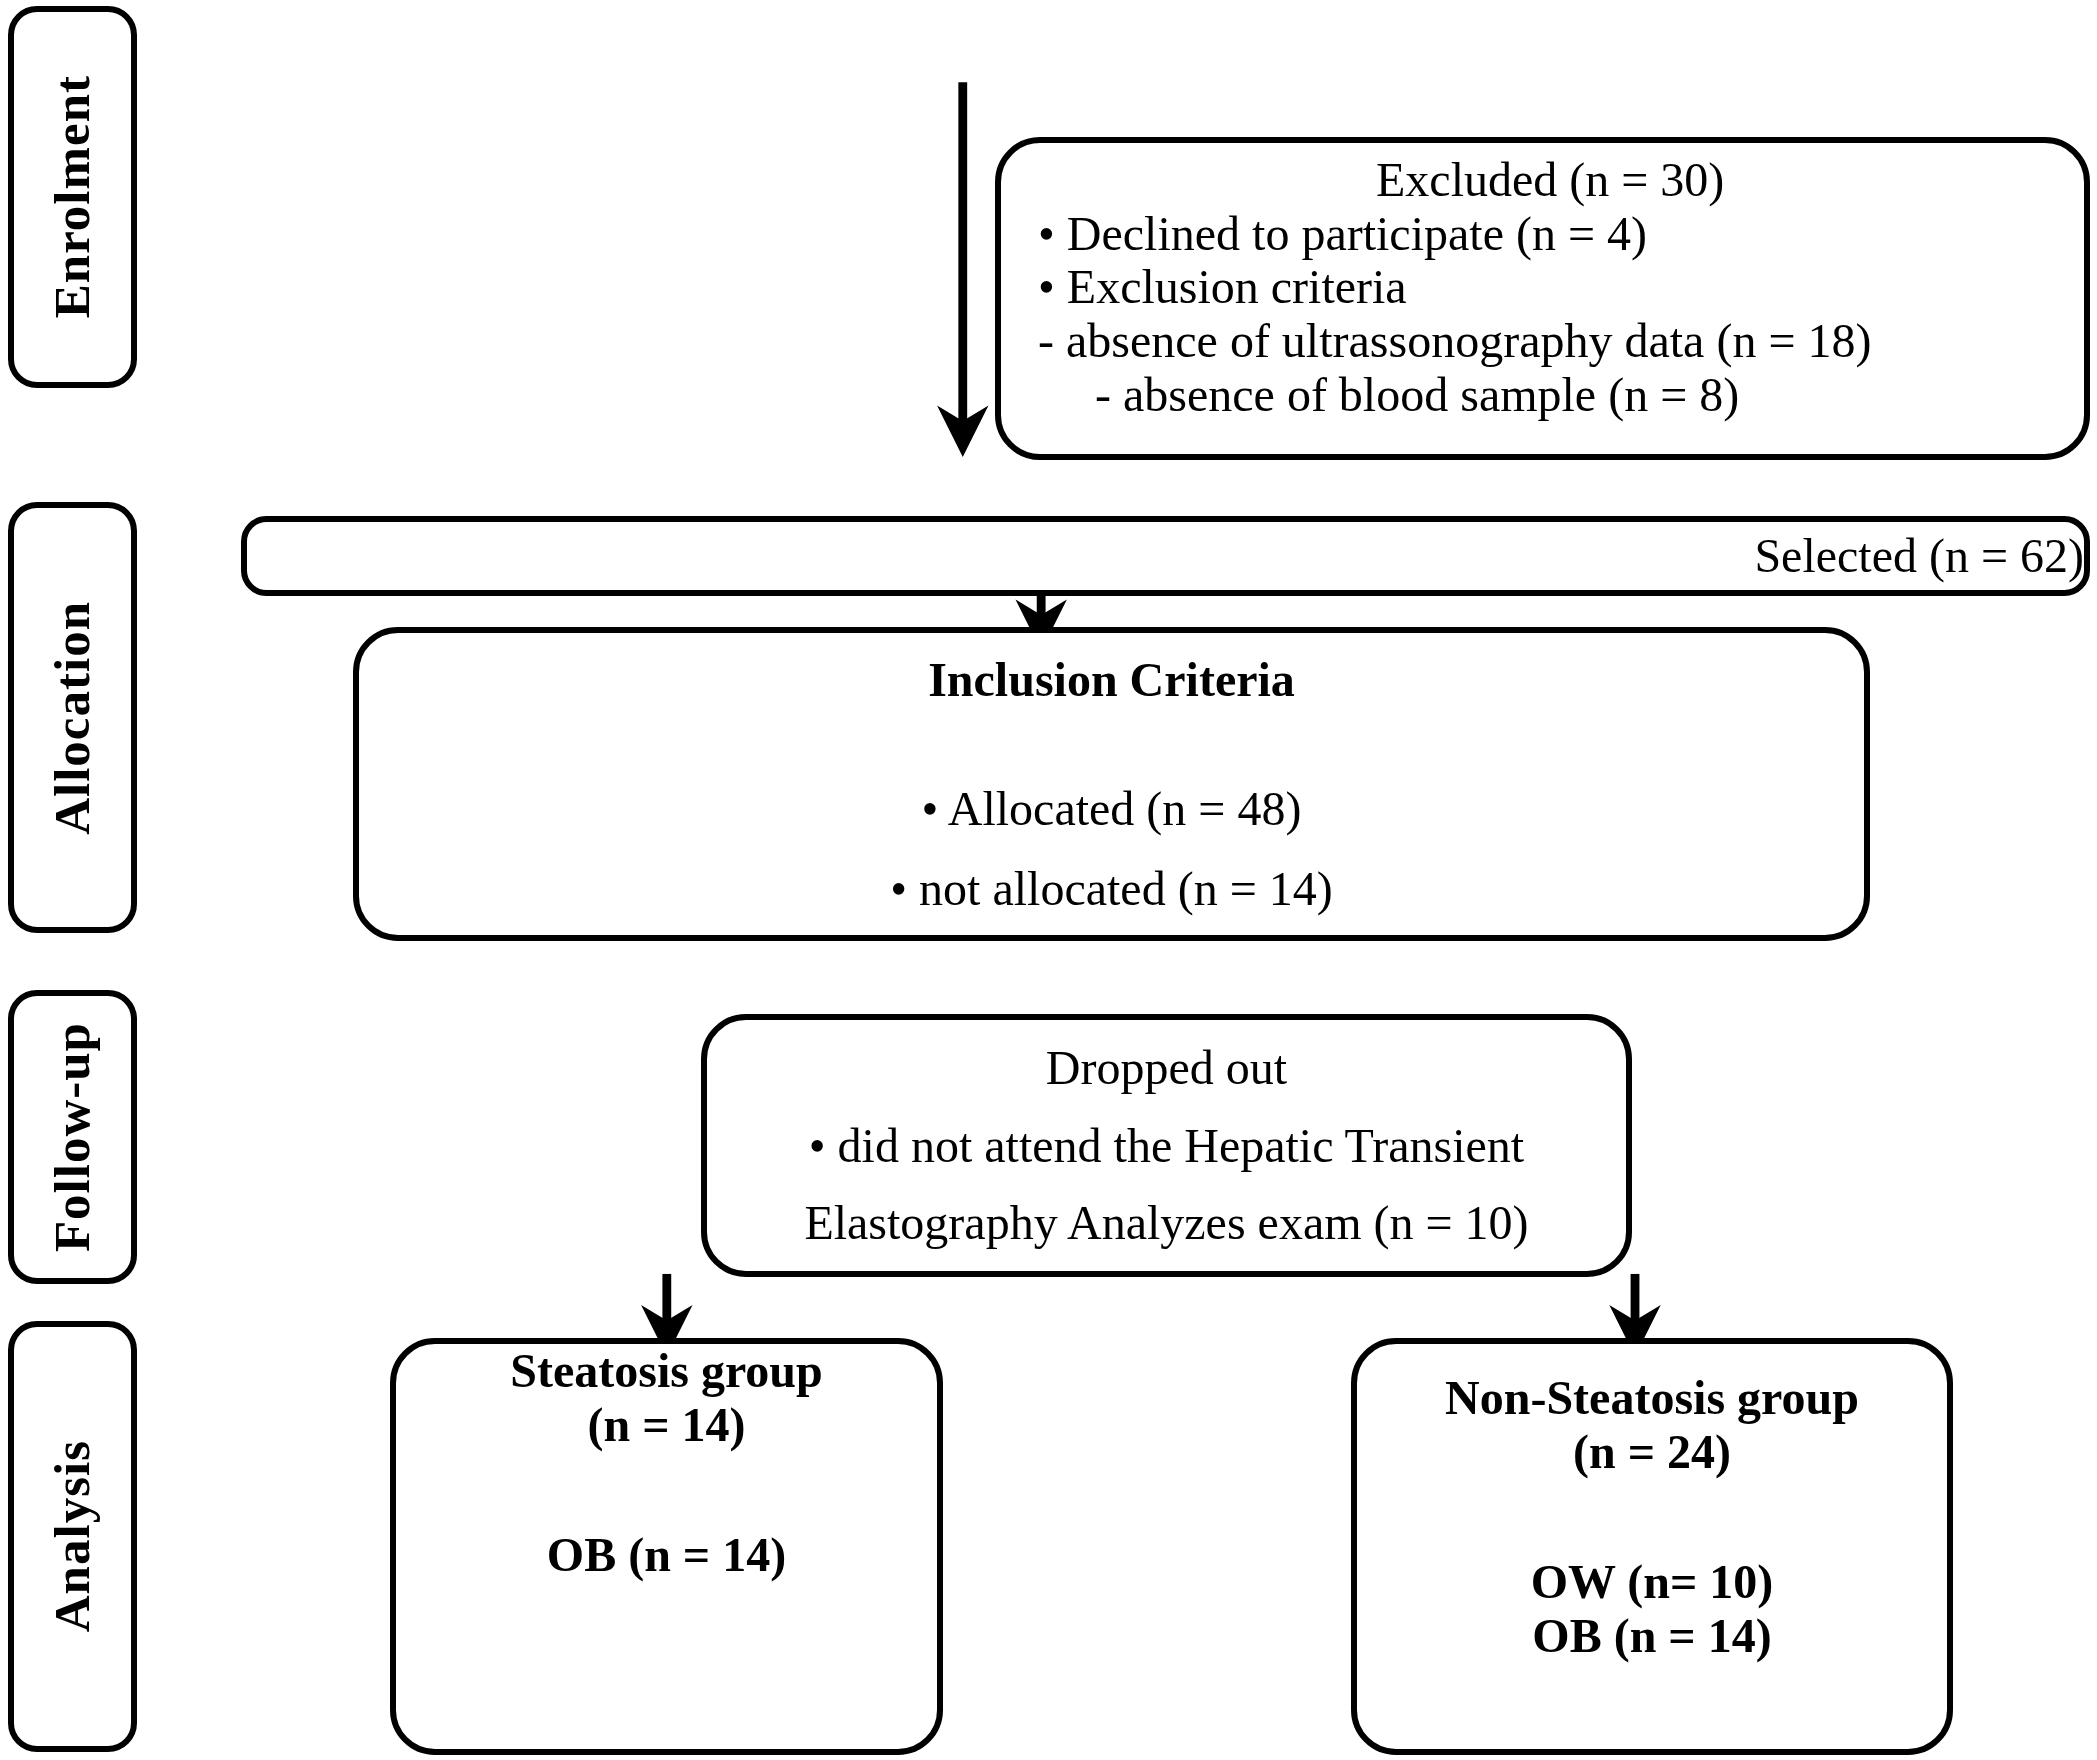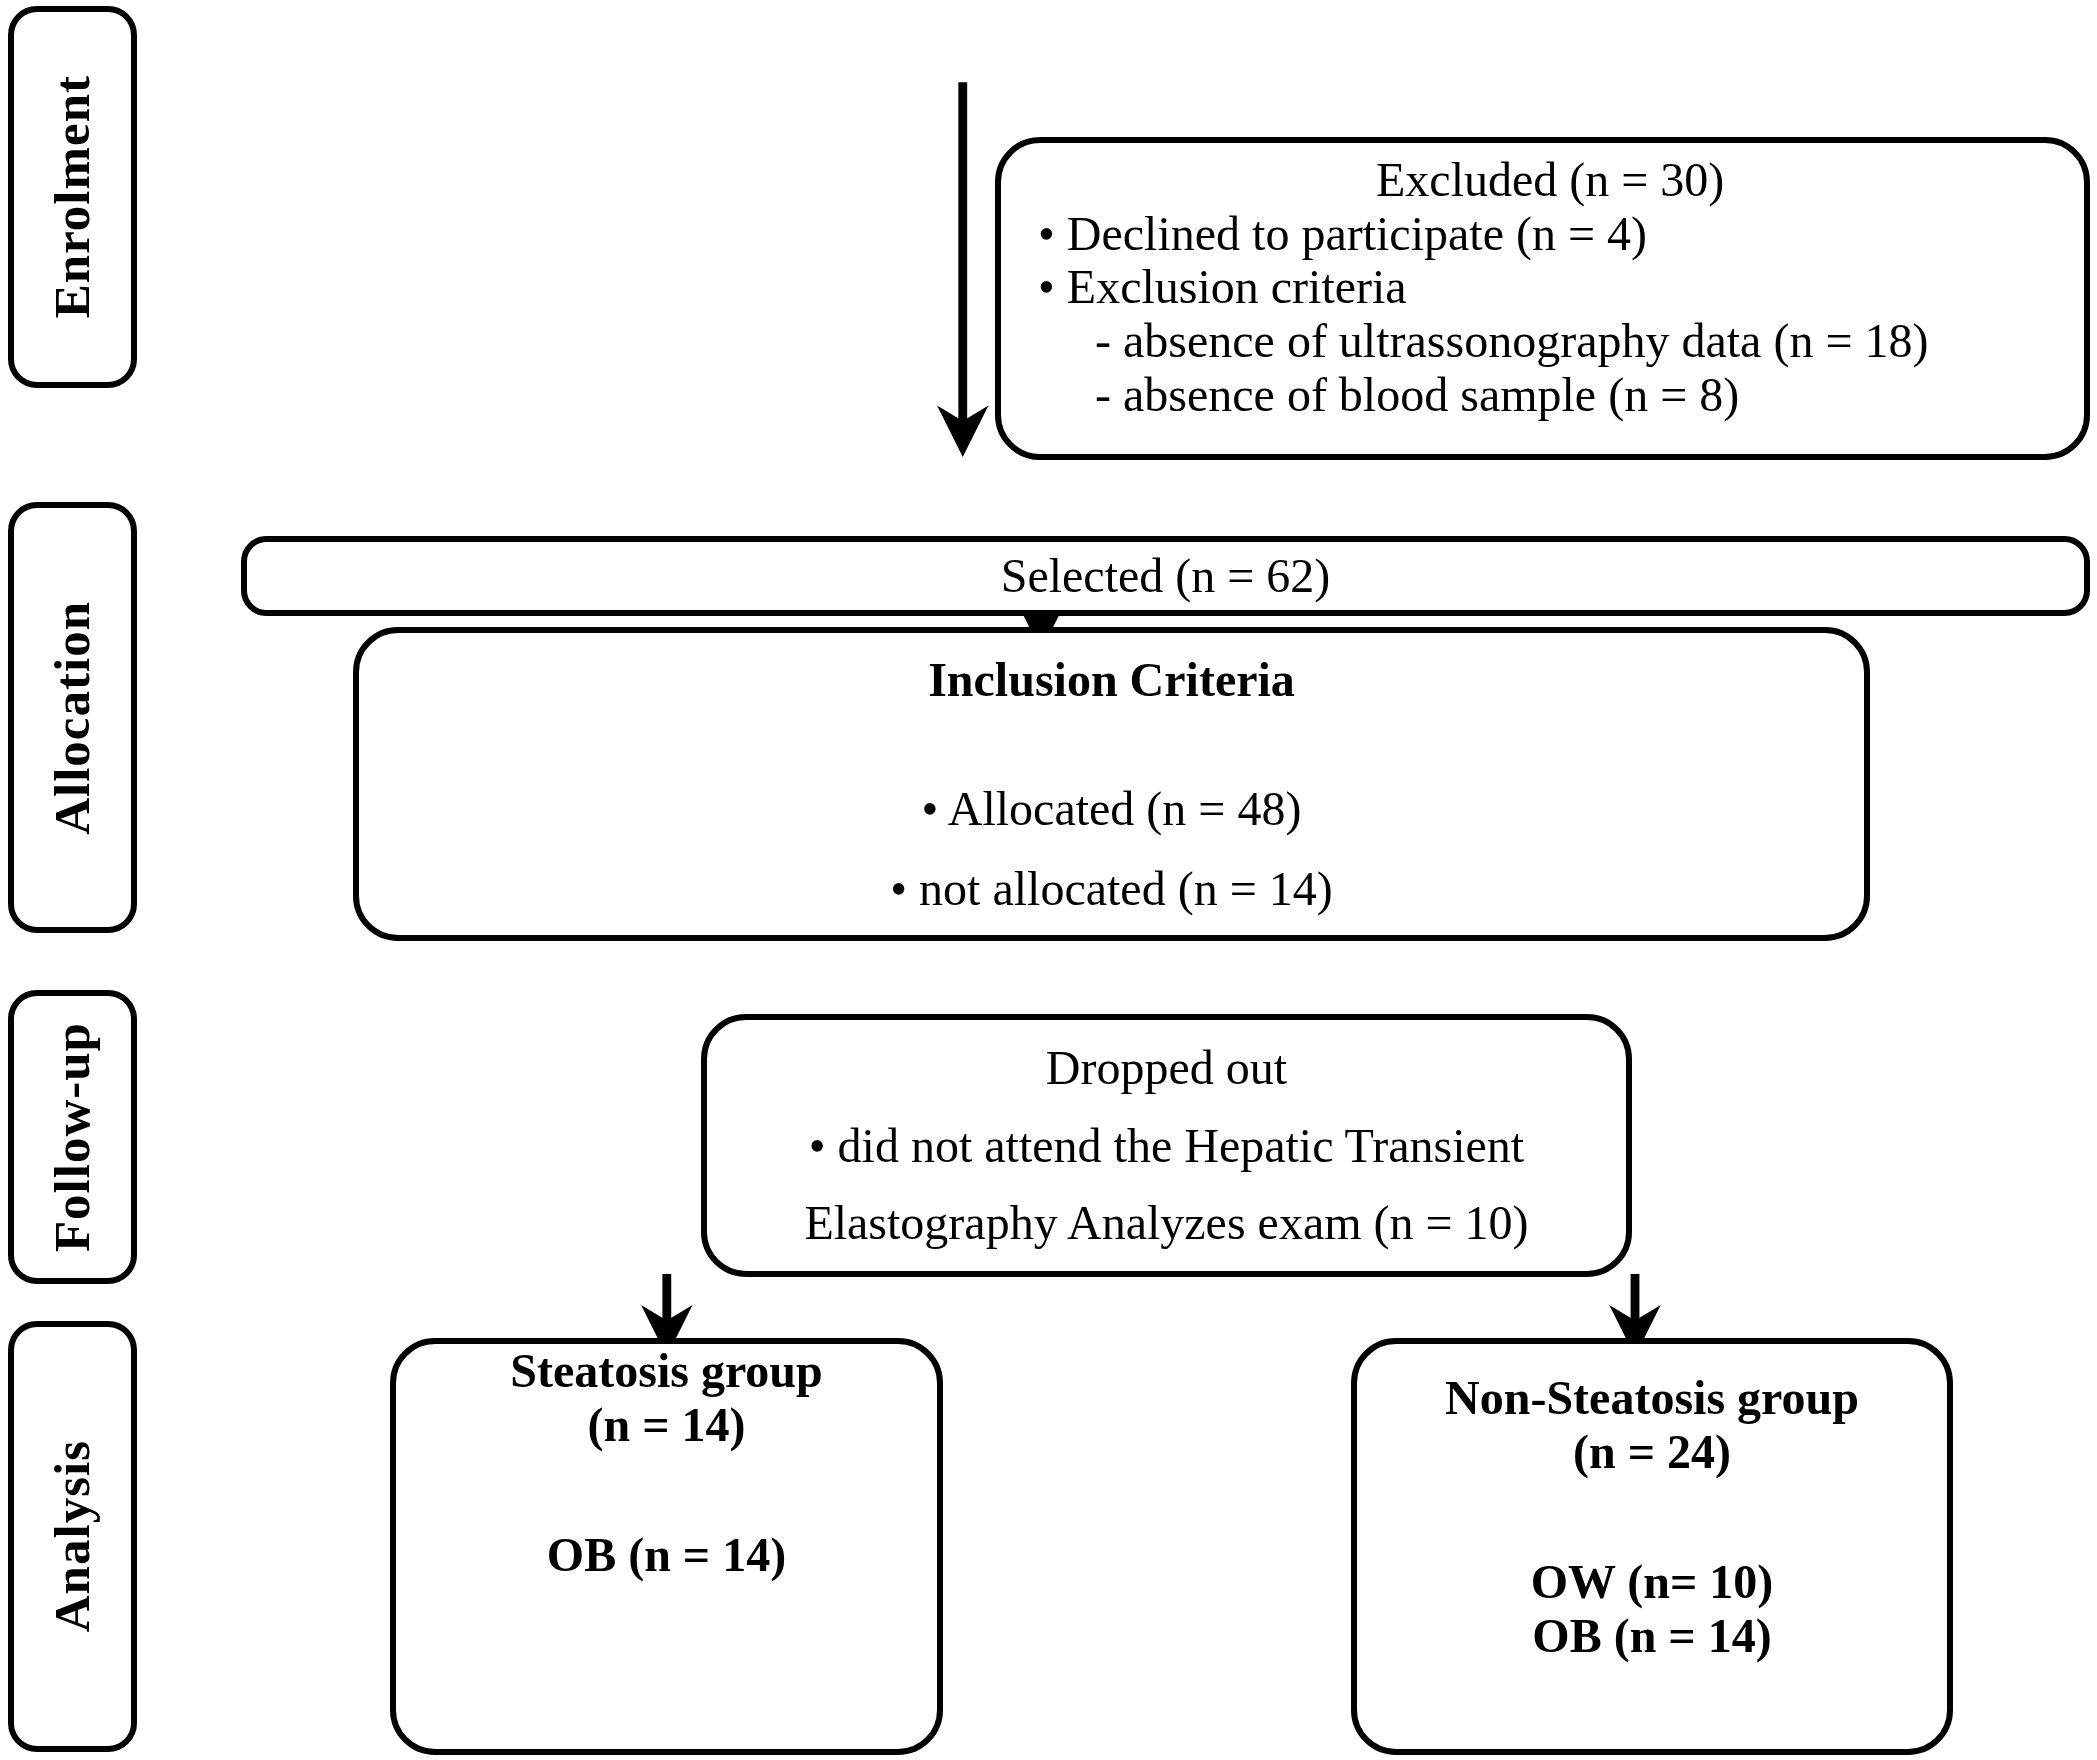--- a/index.html
+++ b/index.html
@@ -109,25 +109,25 @@
 
   <div class="box stage" style="top:1321px; height:431px;">
     <span class="stage-label">Analysis</span>
   </div>
 
 
   <div class="box flowbox-round" style="left:995px; top:137px; width:1095px; height:323px; justify-content:flex-start; padding:9.8px 21.6px 9.8px 37px;">
     <span class="txt">Excluded (n = 30)</span>
     <span class="txt left-block">• Declined to participate (n = 4)</span>
     <span class="txt left-block">• Exclusion criteria</span>
-    <span class="txt left-block" style="margin-left:57px;">- absence of ultrassonography data (n = 18)</span>
+    <span class="txt left-block" style="">- absence of ultrassonography data (n = 18)</span>
     <span class="txt left-block" style="margin-left:57px;">- absence of blood sample (n = 8)</span>
   </div>
 
-  <div class="box flowbox-square" style="left:241px; top:536px; width:1849px; height:80px;">
+  <div class="box flowbox-square" style="left:241px; top:516px; width:1849px; height:80px;align-items:flex-end;">
     <span class="txt">Selected (n = 62)</span>
   </div>
 
   <div class="box flowbox-round" style="left:353px; top:627px; width:1517px; height:314px;">
     <span class="txt bold">Inclusion  Criteria</span>
     <div class="spacer-lg"></div>
     <span class="txt">• Allocated (n = 48)</span>
     <div class="spacer-sm"></div>
     <span class="txt">• not allocated (n = 14)</span>
   </div>

